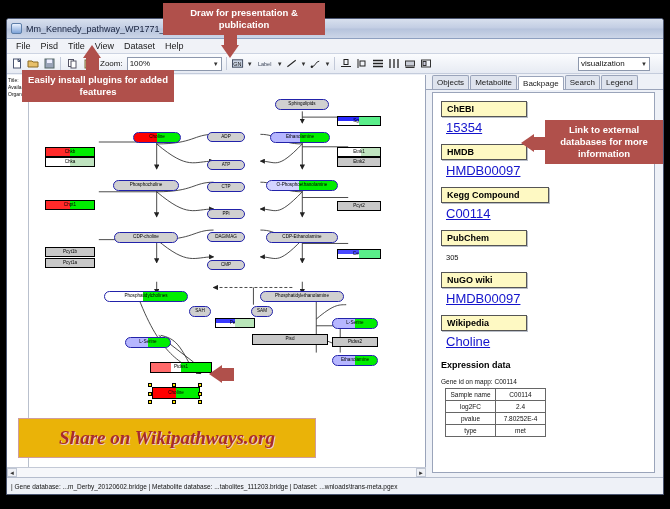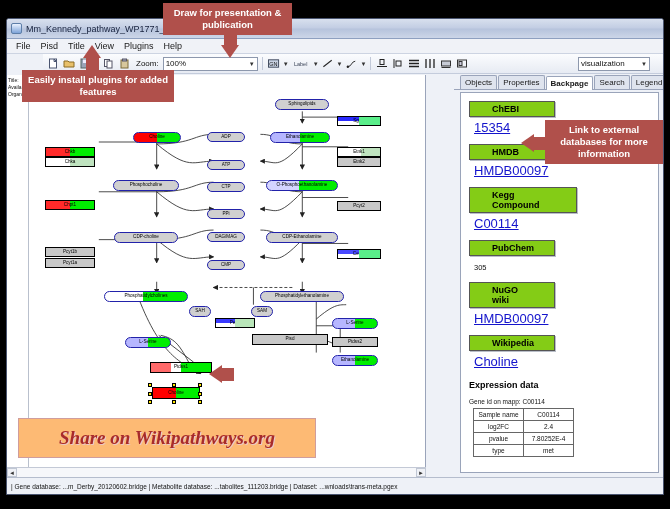--- a/index.html
+++ b/index.html
@@ -36,67 +36,67 @@
   .menubar {
     height: 15px; background: #f0f2f7; border-bottom: 1px solid #cdd4e2;
     display: flex; align-items: center; padding-left: 4px;
     font-size: 9px; color: #1a1a1a;
   }
   .menubar span { padding: 0 5px; }
   .toolbar {
     height: 20px; background: linear-gradient(#fbfcfe,#e7ebf3);
     border-bottom: 1px solid #c4ccdc;
     display: flex; align-items: center; padding: 0 3px; gap: 2px;
-    font-size: 8px; color: #222; margin-left: 36px;
+    font-size: 8px; color: #222;
   }
   .tbtn {
     width: 14px; height: 14px; border: 1px solid transparent;
     display: flex; align-items: center; justify-content: center;
     font-size: 9px; color: #3b4458; background: transparent;
   }
   .tsep { width:1px; height:13px; background:#c2c9d8; margin:0 2px; }
   .zoomlabel { font-size: 8px; margin: 0 2px 0 3px; color:#111; }
   .combo {
     height: 14px; border: 1px solid #8d98ad; background: #fff;
     display: flex; align-items: center; justify-content: space-between;
     font-size: 8px; padding: 0 2px; color:#111;
   }
   .combo .arr { font-size:6px; color:#333; }
 
   
-  .content { position: absolute; left:0; top:56px; right:0; bottom:17px; display:flex;gap:28px; }
+  .content { position: absolute; left:0; top:56px; right:0; bottom:17px; display:flex; }
   .leftpane {
     position: relative; flex: 0 0 419px; background: #ffffff;
     border-right: 1px solid #9aa4ba; overflow: hidden;
   }
   .infocol {
     position:absolute; left:0; top:0; width:22px; height:100%;
     font-size:5px; color:#111; padding:2px 1px; line-height:7px;
     border-right:1px solid #b9c0cd; background:#fff;
   }
   .canvas { position:absolute; left:22px; top:0; right:0; bottom:0; background:#fff; }
 
   .rightpane { flex: 1 1 auto; background: #eef1f7; position: relative; }
   .tabrow {
     display:flex; align-items:flex-end; height:15px; padding-left:6px; gap:1px;
     background:#eef1f7; border-bottom:1px solid #9aa4ba;
   }
   .tab {
     font-size:8px; padding:1px 4px; border:1px solid #9aa4ba; border-bottom:none;
     background:#dfe4ee; color:#1a1a1a; border-radius:2px 2px 0 0; line-height:11px;
   }
-  .tab.active { background:#fff; font-weight:bold; position:relative; top:1px;text-align:center; }
+  .tab.active { background:#fff; font-weight:normal; position:relative; top:1px;text-align:center; }
   .backpage {
     position:absolute; left:6px; top:17px; right:8px; bottom:4px;
     background:#fff; border:1px solid #9aa4ba; overflow:hidden;
   }
   .bp-inner { padding:6px 8px; }
   .dbbox {
-    border:1px solid #555; background:#84cc16; font-size:9px; font-weight:bold;
-    color:#000; padding:2px 22px; width:86px; margin-top:8px;
+    border:1px solid #555; background:#fef9c3; font-size:9px; font-weight:bold;
+    color:#000; padding:2px 5px; width:86px; margin-top:8px;
     box-shadow: 1px 1px 0 #b9bec8;
   }
   .dbbox.first { margin-top:2px; }
   .dblink { font-size:13px; color:#1414cc; text-decoration:underline; margin:3px 0 0 5px; display:inline-block; }
   .dbplain { font-size:7.5px; color:#111; margin:3px 0 0 5px; display:inline-block; }
   .exprhead { font-size:9px; font-weight:bold; color:#000; margin-top:10px; }
   .geneid { font-size:6.5px; color:#111; margin-top:8px; }
   table.exprtab { border-collapse:collapse; margin-top:3px; margin-left:4px; }
   table.exprtab td {
     border:1px solid #666; font-size:6.5px; text-align:center;
@@ -138,21 +138,21 @@
     display:flex; align-items:center; justify-content:center; padding:3px 6px;
   }
   .tri { position:absolute; width:0; height:0; z-index:49; }
   .tri-down { border-left:9px solid transparent; border-right:9px solid transparent; border-top:13px solid #b0504b; }
   .tri-up { border-left:9px solid transparent; border-right:9px solid transparent; border-bottom:13px solid #b0504b; }
   .tri-left { border-top:9px solid transparent; border-bottom:9px solid transparent; border-right:13px solid #b0504b; }
   .stem { position:absolute; background:#b0504b; z-index:48; }
 
   .sharebox {
     position:absolute; left:18px; top:418px; width:298px; height:40px;
-    border:1px solid #cf9d9d; background:#fdba74; z-index:60;
+    border:1px solid #cf9d9d; background:#eab308; z-index:60;
     display:flex; align-items:center; justify-content:center;
   }
   .sharebox span {
     font-family:"Liberation Serif", serif;
     font-style:italic; font-weight:bold; font-size:19px; color:#a82b2b;
     text-shadow: 1px 1px 0 #e9c9c9;
   }
 </style>
 </head>
 <body>
@@ -164,21 +164,21 @@
     <div class="titlebar">
       <span class="tbicon"></span>
       <span>Mm_Kennedy_pathway_WP1771_45176.gpml</span>
     </div>
 
     <div class="menubar">
       <span>File</span>
       <span>Pisd</span>
       <span>Title</span>
       <span>View</span>
-      <span>Plugins</span>
+      <span>Dataset</span>
       <span>Help</span>
     </div>
 
     <div class="toolbar">
       <div class="tbtn">
         <svg width="11" height="11" viewBox="0 0 11 11">
             <rect x="1.5" y="1" width="7" height="9" fill="#fff" stroke="#4a5570"></rect>
             <path d="M6 1 L8.5 3.5 L6 3.5 Z" fill="#cfd8e8" stroke="#4a5570"></path>
           </svg>
       </div>
@@ -484,21 +484,21 @@
           <div class="node gene" style="left:121px;top:287px;width:62px;height:11px;background:linear-gradient(90deg,#ff6a6a 0 34%, #ffffff 34% 50%, #00ee00 50% 100%);">
               <span>Ptdss1</span>
             </div>
         </div>
 
       </div>
 
       <div class="rightpane">
         <div class="tabrow">
           <div class="tab">Objects</div>
-          <div class="tab">Properties</div>
+          <div class="tab">Metabolite</div>
           <div class="tab active">Backpage</div>
           <div class="tab">Search</div>
           <div class="tab">Legend</div>
         </div>
 
         <div class="backpage">
           <div class="bp-inner">
             <div class="dbbox first">ChEBI</div>
             <a class="dblink" href="#">15354</a>
 
@@ -549,21 +549,21 @@
       <div class="arrow">◄</div>
       <div class="track"></div>
       <div class="arrow">►</div>
     </div>
 
     <div class="statusbar">
       <span>| Gene database: ...m_Derby_20120602.bridge | Metabolite database: ...tabolites_111203.bridge | Dataset: ...wnloads\trans-meta.pgex</span>
     </div>
   </div>
 
-  <div class="callout" style="left:163px;top:3px;width:129px;height:32px;">
+  <div class="callout" style="left:163px;top:3px;width:162px;height:32px;">
     <span>Draw for presentation &amp; publication</span>
   </div>
   <div class="stem" style="left:224px;top:34px;width:13px;height:12px;"></div>
   <div class="tri tri-down" style="left:221px;top:45px;"></div>
 
   <div class="callout" style="left:22px;top:70px;width:152px;height:32px;">
     <span>Easily install plugins for added features</span>
   </div>
   <div class="stem" style="left:86px;top:57px;width:13px;height:14px;"></div>
   <div class="tri tri-up" style="left:83px;top:45px;"></div>

